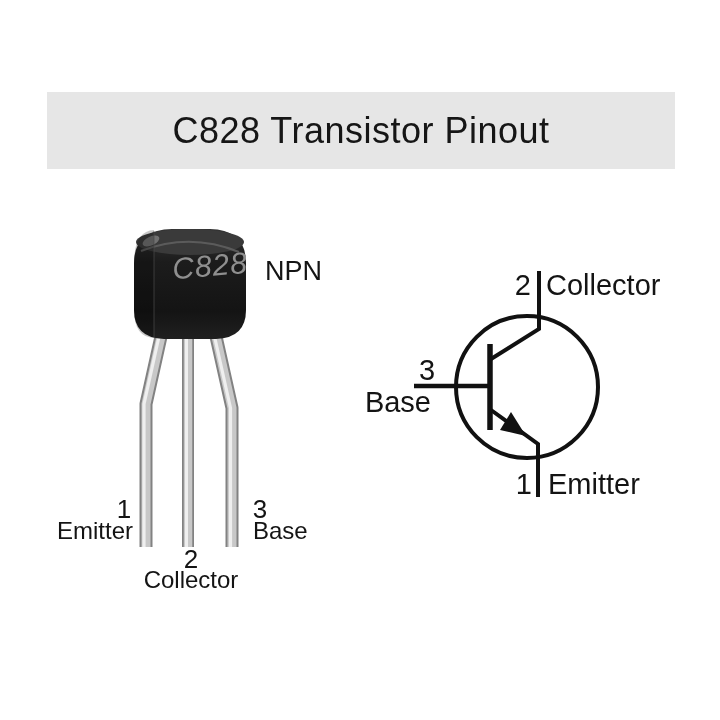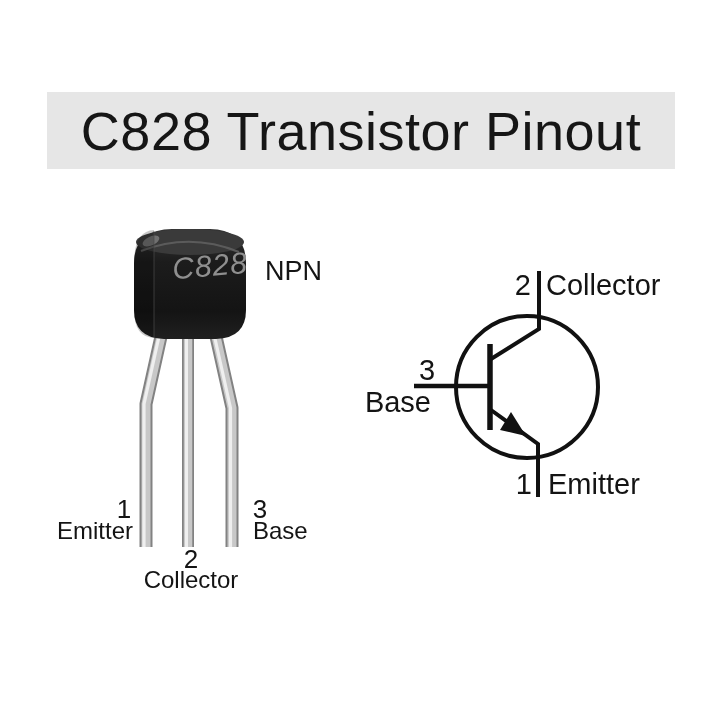--- a/index.html
+++ b/index.html
@@ -9,21 +9,21 @@
     background:#ffffff;
     overflow:hidden;
     font-family:"Liberation Sans",sans-serif;
   }
   .banner{
     position:absolute;left:47px;top:92px;width:628px;height:77px;
     background:#e6e6e6;
     display:flex;align-items:center;justify-content:center;
   }
   .banner span{
-    font-size:54px;color:#161616;letter-spacing:0.5px;white-space:nowrap;
+    font-size:36px;color:#161616;letter-spacing:0.5px;white-space:nowrap;
   }
   svg#fig{position:absolute;left:0;top:0;}
   .lbl{
     position:absolute;line-height:1;white-space:nowrap;
     color:#141414;
   }
   .ctr{transform:translateX(-50%);}
   .rgt{transform:translateX(-100%);}
   #to92{left:112px;top:186px;font-size:22px;}
   #npn{left:265px;top:258px;font-size:27px;}

